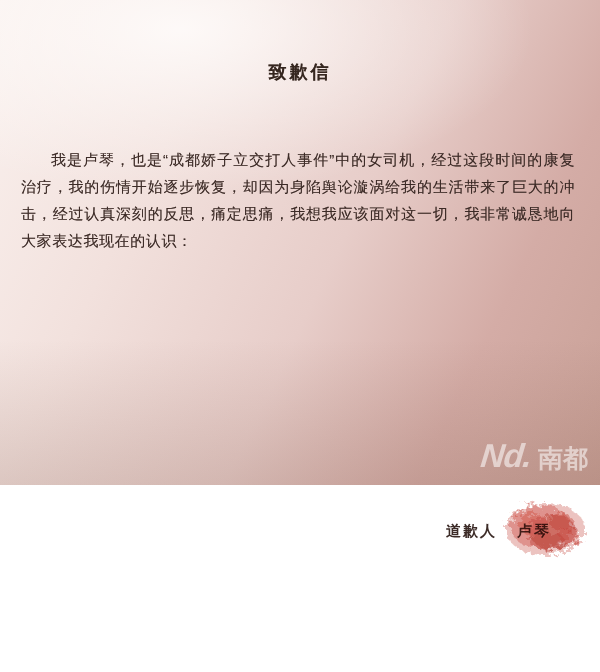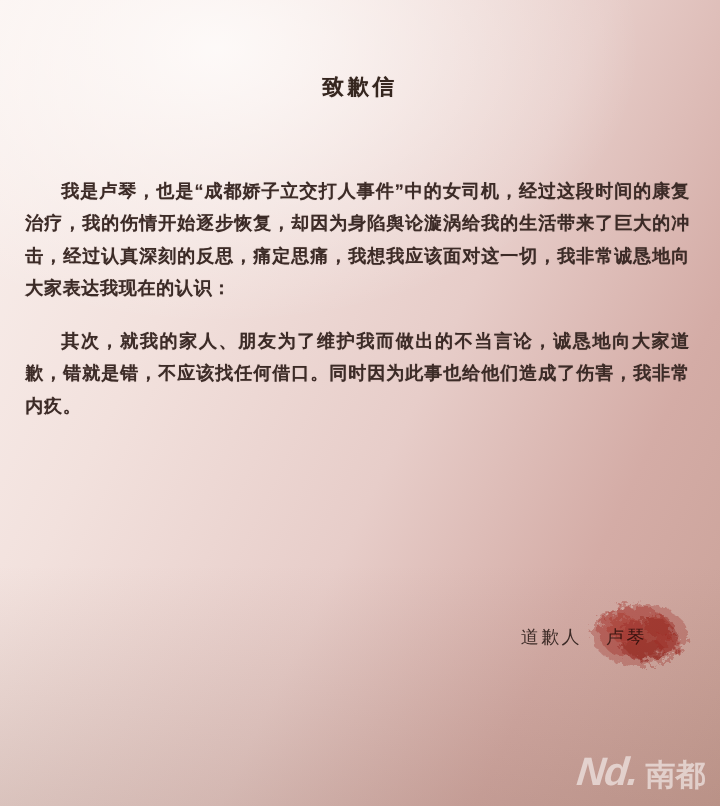--- a/index.html
+++ b/index.html
@@ -9,21 +9,21 @@
     --paper-dk:#c8a096;
     --stamp:#c0392e;
     --wm:rgba(255,255,255,0.55);
   }
   html,body{margin:0;padding:0;}
   body{
     width:600px;height:672px;overflow:hidden;
     font-family:"Liberation Sans", sans-serif;
   }
   .photo{
-    position:relative;width:600px;height:672px;
+    position:relative;width:600px;height:485px;
     background:
       radial-gradient(ellipse 95% 55% at 30% 6%, rgba(255,253,252,0.85), rgba(255,253,252,0) 62%),
       linear-gradient(to bottom, rgba(120,80,66,0) 70%, rgba(120,80,66,0.18) 100%),
       linear-gradient(116deg, var(--paper-hi) 0%, #f2e1dd 28%, var(--paper-mid) 55%, #d4aca6 78%, var(--paper-dk) 100%);
   }
   .letter{
     position:absolute;inset:0;
     color:var(--ink);
   }
   .title{
@@ -33,30 +33,30 @@
     font-weight:bold;
     letter-spacing:3px;
     color:#35261f;
     text-shadow:0 0 0.6px rgba(60,40,32,0.55);
   }
   .body-text{
     margin-top:62px;
     padding:0 25px 0 21px;
     font-size:15px;
     line-height:27px;
-    font-weight:700;
+    font-weight:400;
     letter-spacing:0.6px;
     text-align:justify;
     text-shadow:0 0 0.6px rgba(60,40,32,0.45);
   }
   .para{ text-indent:2em; margin:0 0 17px 0; }
   .sign-row{
     position:absolute;
-    top:522px; right:55px;
-    font-size:15px; font-weight:400;
+    top:522px; right:43px;
+    font-size:15px; font-weight:700;
     letter-spacing:2px;
     display:flex; align-items:center; gap:14px;
   }
   .sign-name{ position:relative; display:inline-block; padding:0 6px; color:#4a332c; }
   .thumbprint{
     position:absolute; left:-16px; top:-26px;
     width:100px; height:66px;
     mix-blend-mode:multiply;
     pointer-events:none;
   }
@@ -89,21 +89,20 @@
 </head>
 <body>
 
 <div class="photo">
   <div class="letter">
 
     <div class="title">致歉信</div>
 
     <div class="body-text">
       <p class="para">我是卢琴，也是“成都娇子立交打人事件”中的女司机，经过这段时间的康复治疗，我的伤情开始逐步恢复，却因为身陷舆论漩涡给我的生活带来了巨大的冲击，经过认真深刻的反思，痛定思痛，我想我应该面对这一切，我非常诚恳地向大家表达我现在的认识：</p>
-      <p class="para">其次，就我的家人、朋友为了维护我而做出的不当言论，诚恳地向大家道歉，错就是错，不应该找任何借口。同时因为此事也给他们造成了伤害，我非常内疚。</p>
     </div>
 
     <div class="sign-row">
       <span>道歉人</span>
       <span class="sign-name">
         <span>卢琴</span>
         <svg class="thumbprint" viewBox="0 0 100 66" xmlns="http://www.w3.org/2000/svg">
           <defs>
             <filter id="rough" x="-30%" y="-30%" width="160%" height="160%">
               <feTurbulence type="fractalNoise" baseFrequency="0.22" numOctaves="3" seed="7" result="n"></feTurbulence>

